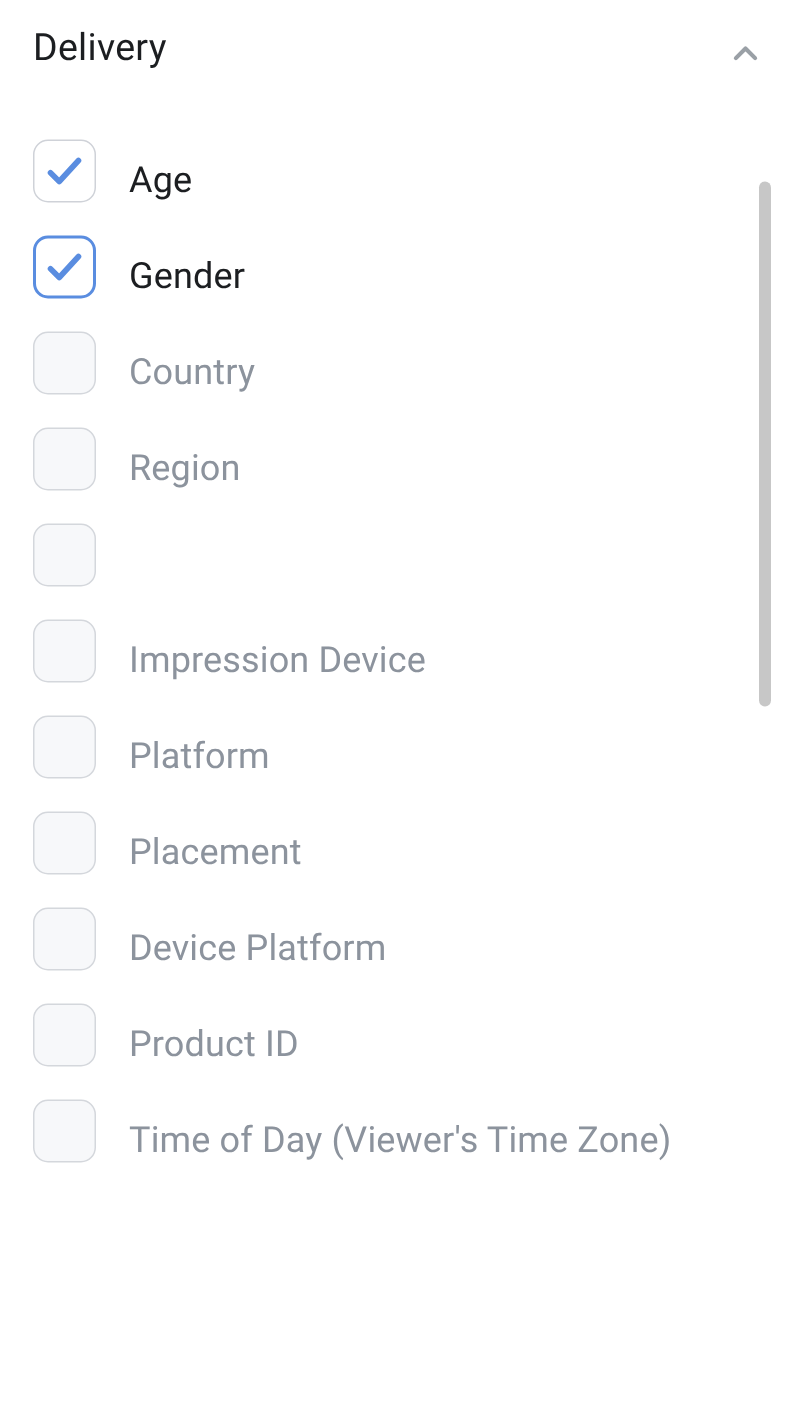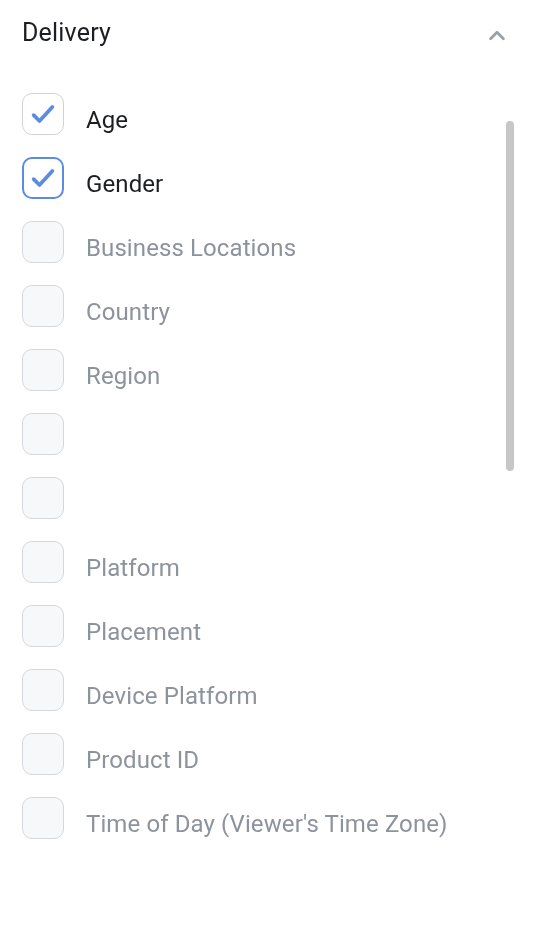--- a/index.html
+++ b/index.html
@@ -130,35 +130,32 @@
         <div class="option-row checked-row">
           <div class="checkbox checked focused">
             <svg viewBox="0 0 24 24" fill="none" stroke="#5a8de0" stroke-width="3.2" stroke-linecap="round" stroke-linejoin="round">
               <polyline points="4 13 9 18 20 6"></polyline>
             </svg>
           </div>
           <span class="option-label">Gender</span>
         </div>
         <div class="option-row">
           <div class="checkbox"></div>
-          <span class="option-label">Business Locations</span>
-        </div>
-        <div class="option-row">
-          <div class="checkbox"></div>
           <span class="option-label">Country</span>
         </div>
         <div class="option-row">
           <div class="checkbox"></div>
           <span class="option-label">Region</span>
         </div>
         <div class="option-row">
           <div class="checkbox"></div>
         </div>
         <div class="option-row">
           <div class="checkbox"></div>
+          <span class="option-label">Impression Device</span>
         </div>
         <div class="option-row">
           <div class="checkbox"></div>
           <span class="option-label">Platform</span>
         </div>
         <div class="option-row">
           <div class="checkbox"></div>
           <span class="option-label">Placement</span>
         </div>
         <div class="option-row">

